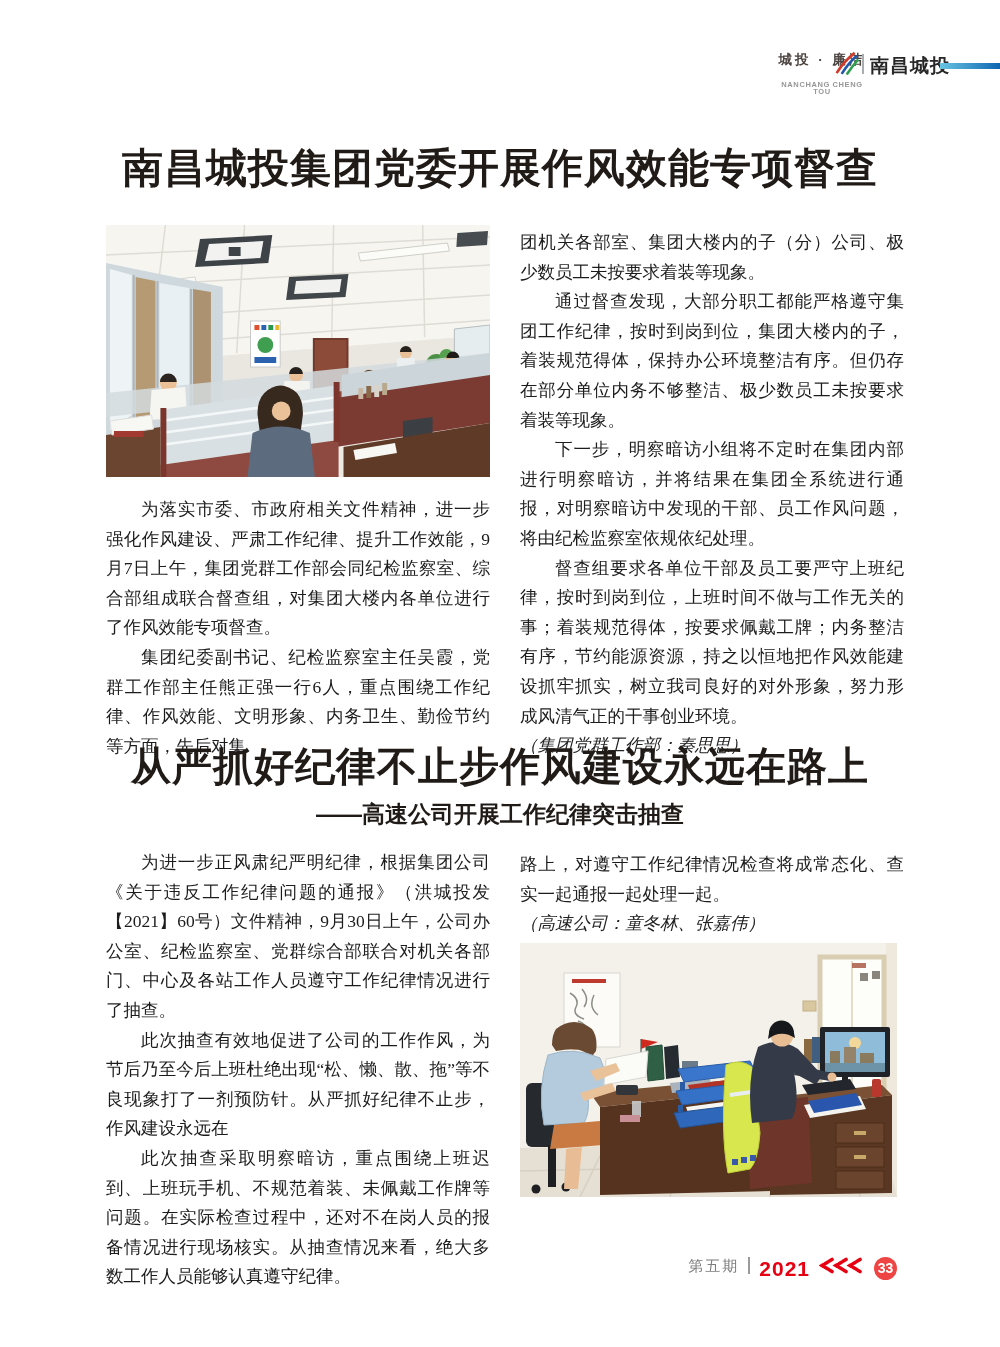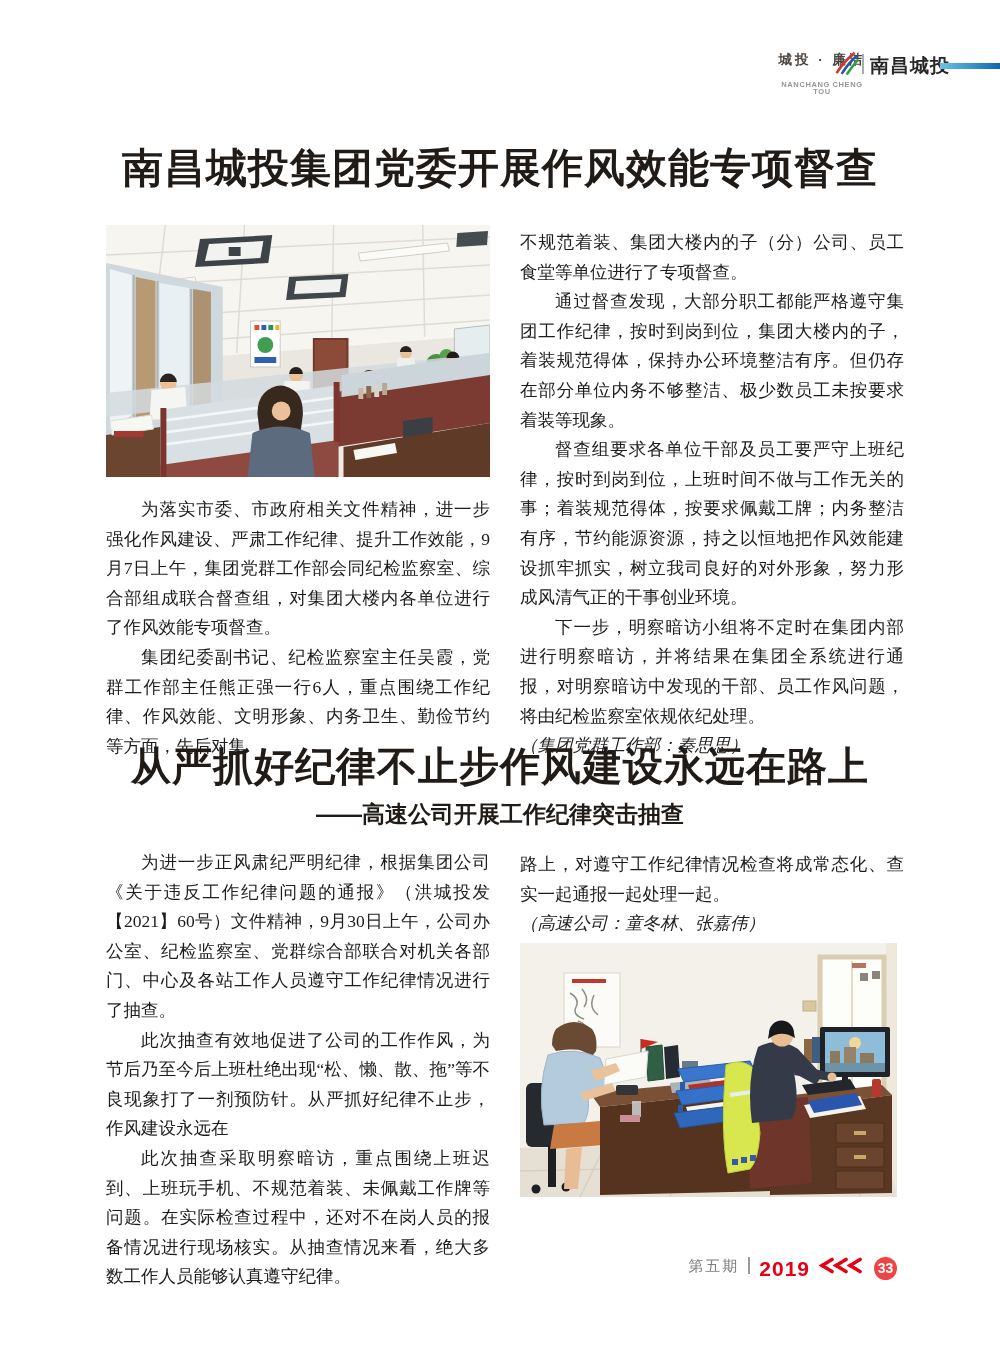--- a/index.html
+++ b/index.html
@@ -158,24 +158,24 @@
         <polygon points="0,210 55,202 55,252 0,252" fill="#6b452f"></polygon>
         <polygon points="4,196 46,190 48,204 6,210" fill="#f7f7f4" stroke="#ddd"></polygon>
         <rect x="8" y="206" width="30" height="6" fill="#a33a32"></rect>
       </svg>
     </figure>
     <p class="indent">为落实市委、市政府相关文件精神，进一步强化作风建设、严肃工作纪律、提升工作效能，9月7日上午，集团党群工作部会同纪检监察室、综合部组成联合督查组，对集团大楼内各单位进行了作风效能专项督查。</p>
     <p class="indent">集团纪委副书记、纪检监察室主任吴霞，党群工作部主任熊正强一行6人，重点围绕工作纪律、作风效能、文明形象、内务卫生、勤俭节约等方面，先后对集</p>
   </div>
 
   <div class="col colR1">
-    <p>不规范着装、集团大楼内的子（分）公司、员工食堂等单位进行了专项督查。</p>
+    <p>团机关各部室、集团大楼内的子（分）公司、极少数员工未按要求着装等现象。</p>
     <p class="indent">通过督查发现，大部分职工都能严格遵守集团工作纪律，按时到岗到位，集团大楼内的子，着装规范得体，保持办公环境整洁有序。但仍存在部分单位内务不够整洁、极少数员工未按要求着装等现象。</p>
+    <p class="indent">下一步，明察暗访小组将不定时在集团内部进行明察暗访，并将结果在集团全系统进行通报，对明察暗访中发现的干部、员工作风问题，将由纪检监察室依规依纪处理。</p>
     <p class="indent">督查组要求各单位干部及员工要严守上班纪律，按时到岗到位，上班时间不做与工作无关的事；着装规范得体，按要求佩戴工牌；内务整洁有序，节约能源资源，持之以恒地把作风效能建设抓牢抓实，树立我司良好的对外形象，努力形成风清气正的干事创业环境。</p>
-    <p class="indent">下一步，明察暗访小组将不定时在集团内部进行明察暗访，并将结果在集团全系统进行通报，对明察暗访中发现的干部、员工作风问题，将由纪检监察室依规依纪处理。</p>
     <p class="attr">（集团党群工作部：秦思思）</p>
   </div>
 
   <h1 class="t2">从严抓好纪律不止步作风建设永远在路上</h1>
   <h2 class="t2sub">——高速公司开展工作纪律突击抽查</h2>
 
   <div class="col colL2">
     <p class="indent">为进一步正风肃纪严明纪律，根据集团公司《关于违反工作纪律问题的通报》（洪城投发【2021】60号）文件精神，9月30日上午，公司办公室、纪检监察室、党群综合部联合对机关各部门、中心及各站工作人员遵守工作纪律情况进行了抽查。</p>
     <p class="indent">此次抽查有效地促进了公司的工作作风，为节后乃至今后上班杜绝出现“松、懒、散、拖”等不良现象打了一剂预防针。从严抓好纪律不止步，作风建设永远在</p>
     <p class="indent">此次抽查采取明察暗访，重点围绕上班迟到、上班玩手机、不规范着装、未佩戴工作牌等问题。在实际检查过程中，还对不在岗人员的报备情况进行现场核实。从抽查情况来看，绝大多数工作人员能够认真遵守纪律。</p>
@@ -271,21 +271,21 @@
       <polygon points="276,122 312,130 310,138 274,132" fill="#343a48"></polygon>
       <circle cx="312" cy="134" r="4.5" fill="#e9bd93"></circle>
       <polygon points="284,162 340,153 346,166 290,175" fill="#f4f3ee"></polygon>
       <polygon points="288,158 336,150 342,162 294,170" fill="#2a56ae"></polygon>
     </svg>
   </figure>
 
   <div class="ftr">
     <span class="issue">第五期</span>
     <span class="fdiv"></span>
-    <span class="year">2019</span>
+    <span class="year">2021</span>
     <svg class="chev" width="46" height="17" viewBox="0 0 46 17">
       <g fill="none" stroke="#e60012" stroke-width="3.6" stroke-dasharray="3 2.2" stroke-linecap="round">
         <polyline points="13,2.5 3,8.5 13,14.5"></polyline>
         <polyline points="27,2.5 17,8.5 27,14.5"></polyline>
         <polyline points="41,2.5 31,8.5 41,14.5"></polyline>
       </g>
     </svg>
     <span class="badge">33</span>
   </div>
 

